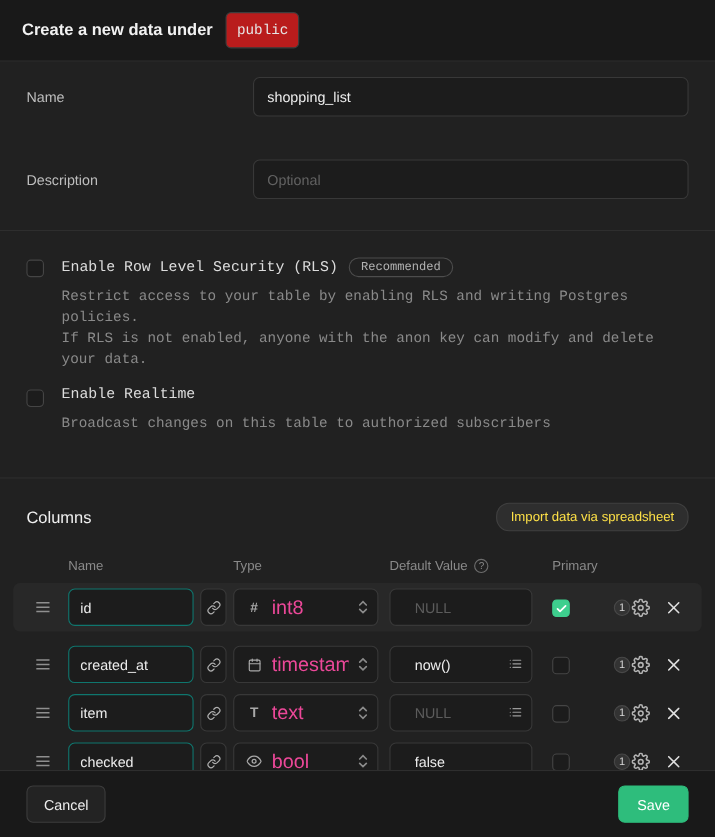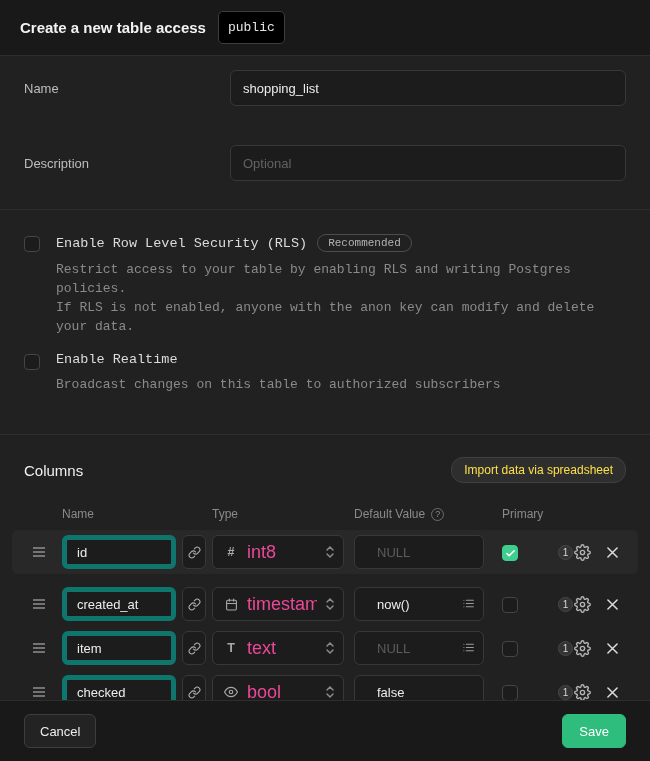--- a/index.html
+++ b/index.html
@@ -9,21 +9,21 @@
     font-family:"Liberation Sans", sans-serif; font-size:13px;
     overflow:hidden;
   }
   .panel { width:650px; height:761px; display:flex; flex-direction:column; background:#212121; }
 
   
   .hdr { flex:none; height:56px; display:flex; align-items:center; gap:12px;
          padding:0 20px; background:#191919; border-bottom:1px solid #2e2e2e; }
   .hdr-title { font-size:15px; font-weight:700; color:#f2f2f2; }
   .code-badge { font-family:"Liberation Mono", monospace; font-size:13px;
-    background:#000000; border:1px solid #3d3d3d; border-radius:5px;
+    background:#b91c1c; border:1px solid #3d3d3d; border-radius:5px;
     padding:8px 9px; color:#e6e6e6; }
 
   .content { flex:1; overflow:hidden; }
 
   
   .sec-form { padding:14px 24px 28px; }
   .field-row { display:flex; align-items:center; }
   .field-row + .field-row { margin-top:39px; }
   .field-label { width:206px; flex:none; color:#bdbdbd; font-size:13px; }
   .txt-input { flex:1; height:36px; background:#1c1c1c; border:1px solid #383838;
@@ -65,21 +65,21 @@
 
   .rows { margin-top:14px; }
   .col-row { position:relative; height:34px; }
   .col-row + .col-row { margin-top:10px; }
   .col-row.highlight { margin-bottom:18px; }
   .col-row.highlight::before { content:""; position:absolute; left:-12px; right:-12px;
     top:-5px; bottom:-5px; background:#282828; border-radius:6px; z-index:-1; }
 
   .drag-handle { display:flex; align-items:center; justify-content:flex-start;
     padding-left:8px; cursor:grab; }
-  .cell-input { width:114px; height:34px; background:#1c1c1c; border:5px solid #0f766e;
+  .cell-input { width:114px; height:34px; background:#1c1c1c; border:1px solid #0f766e;
     border-radius:6px; color:#ededed; font-size:13px; padding:0 10px; outline:none;
     font-family:"Liberation Sans", sans-serif; }
   .cell-input::placeholder { color:#5c5c5c; }
   .link-btn { width:24px; height:34px; margin-left:6px; background:#1c1c1c;
     border:1px solid #383838; border-radius:6px; display:flex; align-items:center;
     justify-content:center; cursor:pointer; color:#b0b0b0; }
   .type-select { width:132px; height:34px; background:#1c1c1c; border:1px solid #383838;
     border-radius:6px; display:flex; align-items:center; padding:0 8px 0 10px;
     cursor:pointer; gap:8px; }
   .type-icon { width:16px; display:flex; align-items:center; justify-content:center;
@@ -113,21 +113,21 @@
   .btn-save { height:34px; padding:0 16px; background:var(--save_button,#2ebd7c);
     border:1px solid var(--save_button,#2ebd7c); border-radius:6px; color:#ffffff;
     font-size:13px; cursor:pointer; font-family:"Liberation Sans", sans-serif; }
 </style>
 </head>
 <body>
 
 <div class="panel">
 
   <div class="hdr">
-    <span class="hdr-title">Create a new table access</span>
+    <span class="hdr-title">Create a new data under</span>
     <span class="code-badge">public</span>
   </div>
 
   <div class="content">
 
     <div class="sec-form">
       <div class="field-row">
         <span class="field-label">Name</span>
         <input class="txt-input" type="text" value="shopping_list" style="">
       </div>

